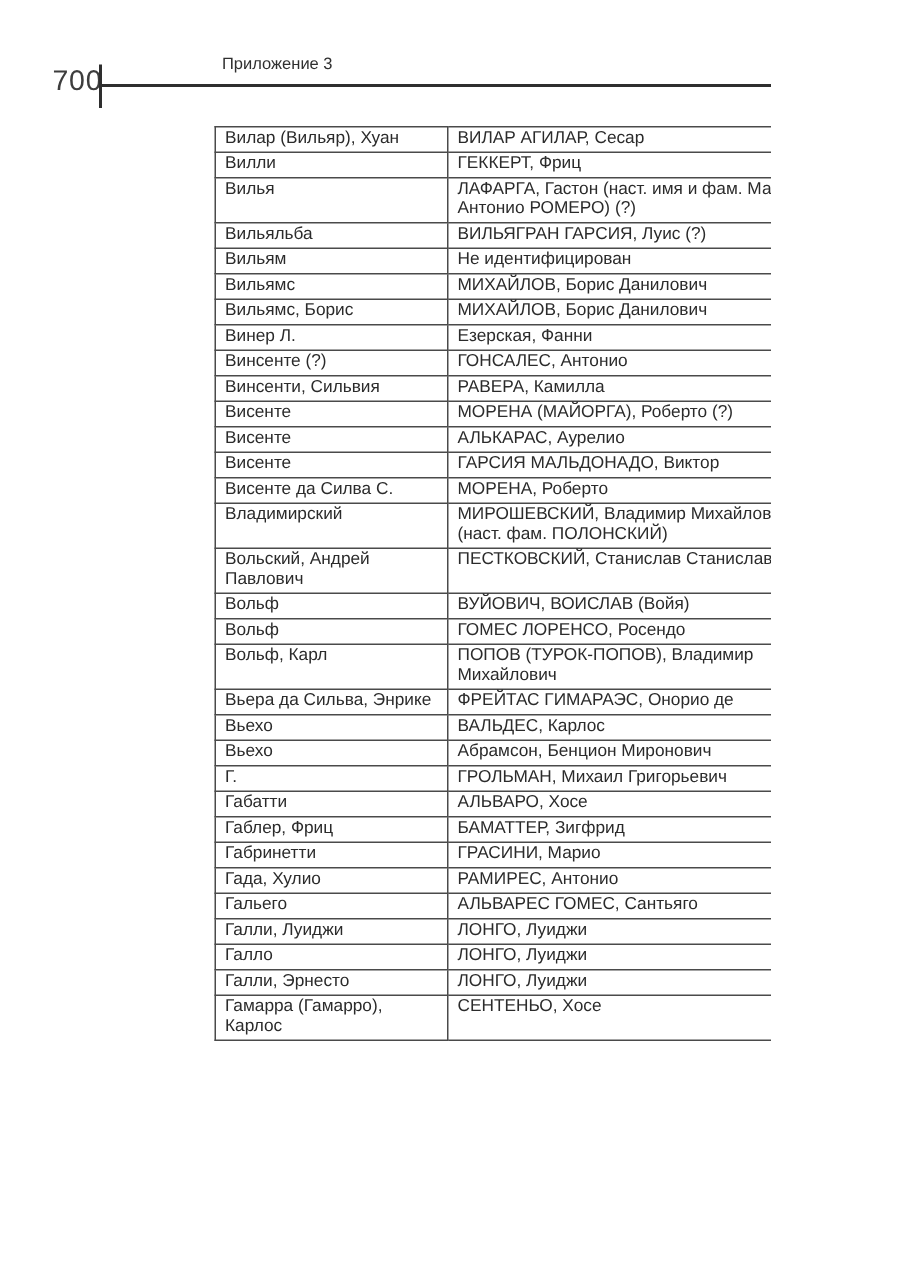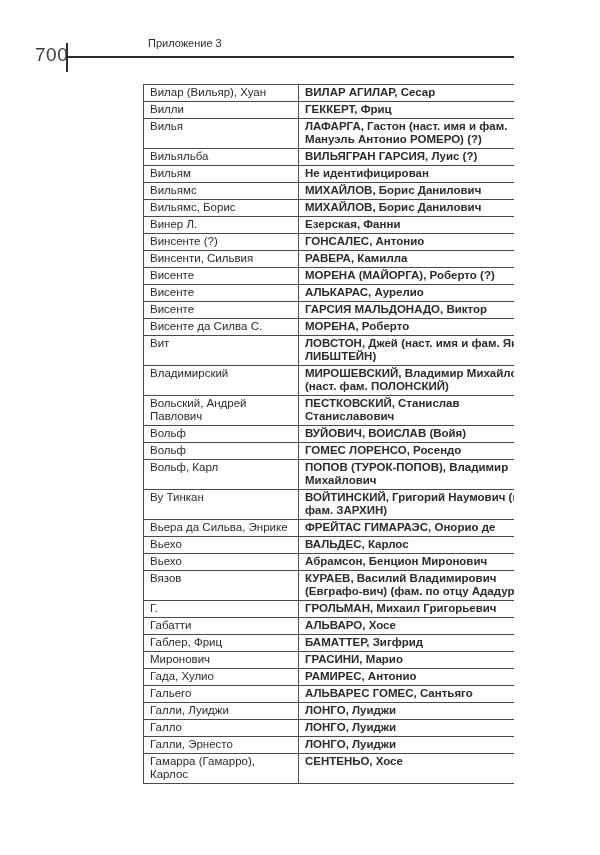--- a/index.html
+++ b/index.html
@@ -58,21 +58,21 @@
   table.index-table td {
     border: 1px solid #4a4a4a;
     font-size: 11.5px;
     line-height: 13px;
     color: #2b2b2b;
     padding: 1px 5px 2px 6px;
     vertical-align: top;
     word-wrap: break-word;
   }
   table.index-table td.col-alias { width: 143px; }
-  table.index-table td.col-name  { width: 244px; font-weight: bold; }
+  table.index-table td.col-name  { width: 244px; }
 </style>
 </head>
 <body>
 
 <div class="page">
   <header>
     <span class="folio">700</span>
     <span class="rule-tick"></span>
     <span class="rule"></span>
     <span class="head-title">Приложение 3</span>
@@ -130,77 +130,65 @@
         </tr>
         <tr>
           <td class="col-alias">Висенте</td>
           <td class="col-name">ГАРСИЯ МАЛЬДОНАДО, Виктор</td>
         </tr>
         <tr>
           <td class="col-alias">Висенте да Силва С.</td>
           <td class="col-name">МОРЕНА, Роберто</td>
         </tr>
         <tr>
-          <td class="col-alias">Вит</td>
-          <td class="col-name">ЛОВСТОН, Джей (наст. имя и фам. Якоб ЛИБШТЕЙН)</td>
-        </tr>
-        <tr>
           <td class="col-alias">Владимирский</td>
           <td class="col-name">МИРОШЕВСКИЙ, Владимир Михайлович (наст. фам. ПОЛОНСКИЙ)</td>
         </tr>
         <tr>
           <td class="col-alias">Вольский, Андрей Павлович</td>
           <td class="col-name">ПЕСТКОВСКИЙ, Станислав Станиславович</td>
         </tr>
         <tr>
           <td class="col-alias">Вольф</td>
           <td class="col-name">ВУЙОВИЧ, ВОИСЛАВ (Войя)</td>
         </tr>
         <tr>
           <td class="col-alias">Вольф</td>
           <td class="col-name">ГОМЕС ЛОРЕНСО, Росендо</td>
         </tr>
         <tr>
           <td class="col-alias">Вольф, Карл</td>
           <td class="col-name">ПОПОВ (ТУРОК-ПОПОВ), Владимир Михайлович</td>
         </tr>
         <tr>
-          <td class="col-alias">Ву Тинкан</td>
-          <td class="col-name">ВОЙТИНСКИЙ, Григорий Наумович (наст. фам. ЗАРХИН)</td>
-        </tr>
-        <tr>
           <td class="col-alias">Вьера да Сильва, Энрике</td>
           <td class="col-name">ФРЕЙТАС ГИМАРАЭС, Онорио де</td>
         </tr>
         <tr>
           <td class="col-alias">Вьехо</td>
           <td class="col-name">ВАЛЬДЕС, Карлос</td>
         </tr>
         <tr>
           <td class="col-alias">Вьехо</td>
           <td class="col-name">Абрамсон, Бенцион Миронович</td>
         </tr>
         <tr>
-          <td class="col-alias">Вязов</td>
-          <td class="col-name">КУРАЕВ, Василий Владимирович (Евграфо-вич) (фам. по отцу Ададуров)</td>
-        </tr>
-        <tr>
           <td class="col-alias">Г.</td>
           <td class="col-name">ГРОЛЬМАН, Михаил Григорьевич</td>
         </tr>
         <tr>
           <td class="col-alias">Габатти</td>
           <td class="col-name">АЛЬВАРО, Хосе</td>
         </tr>
         <tr>
           <td class="col-alias">Габлер, Фриц</td>
           <td class="col-name">БАМАТТЕР, Зигфрид</td>
         </tr>
         <tr>
-          <td class="col-alias">Миронович</td>
+          <td class="col-alias">Габринетти</td>
           <td class="col-name">ГРАСИНИ, Марио</td>
         </tr>
         <tr>
           <td class="col-alias">Гада, Хулио</td>
           <td class="col-name">РАМИРЕС, Антонио</td>
         </tr>
         <tr>
           <td class="col-alias">Гальего</td>
           <td class="col-name">АЛЬВАРЕС ГОМЕС, Сантьяго</td>
         </tr>

